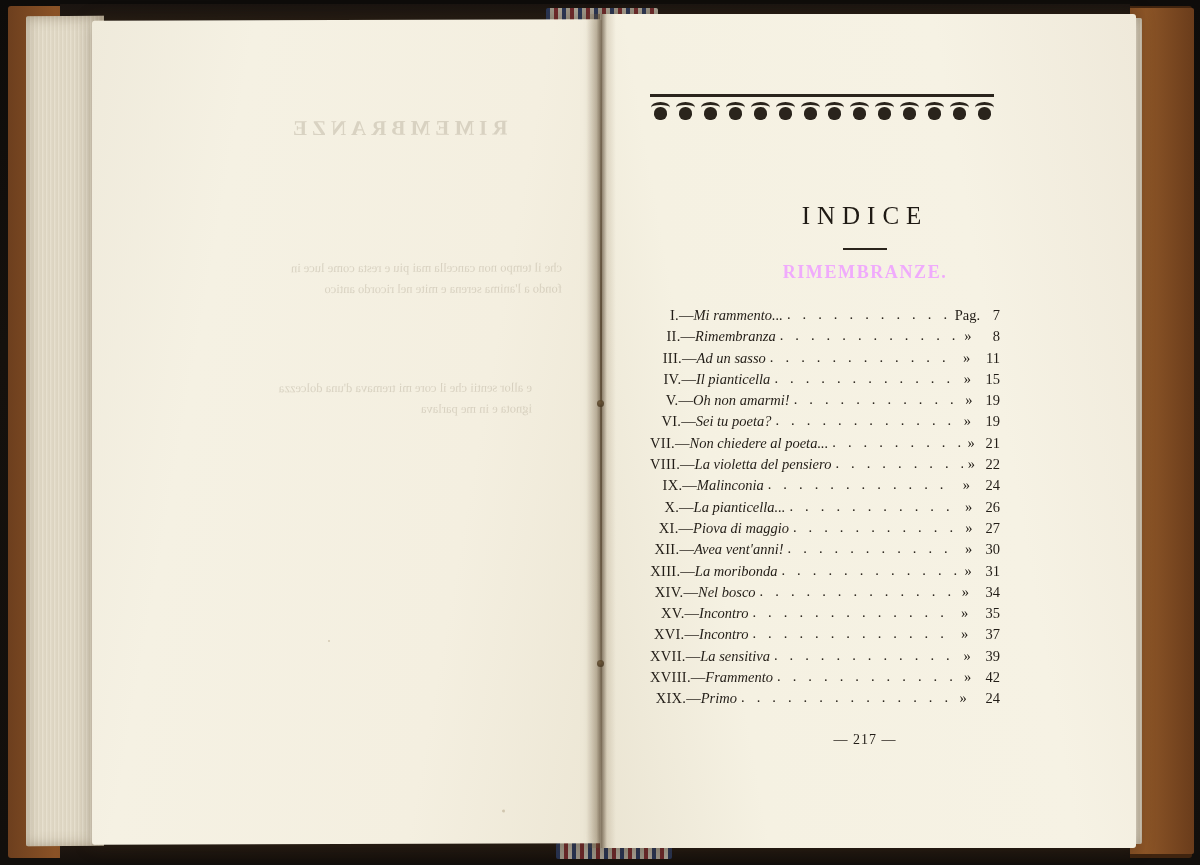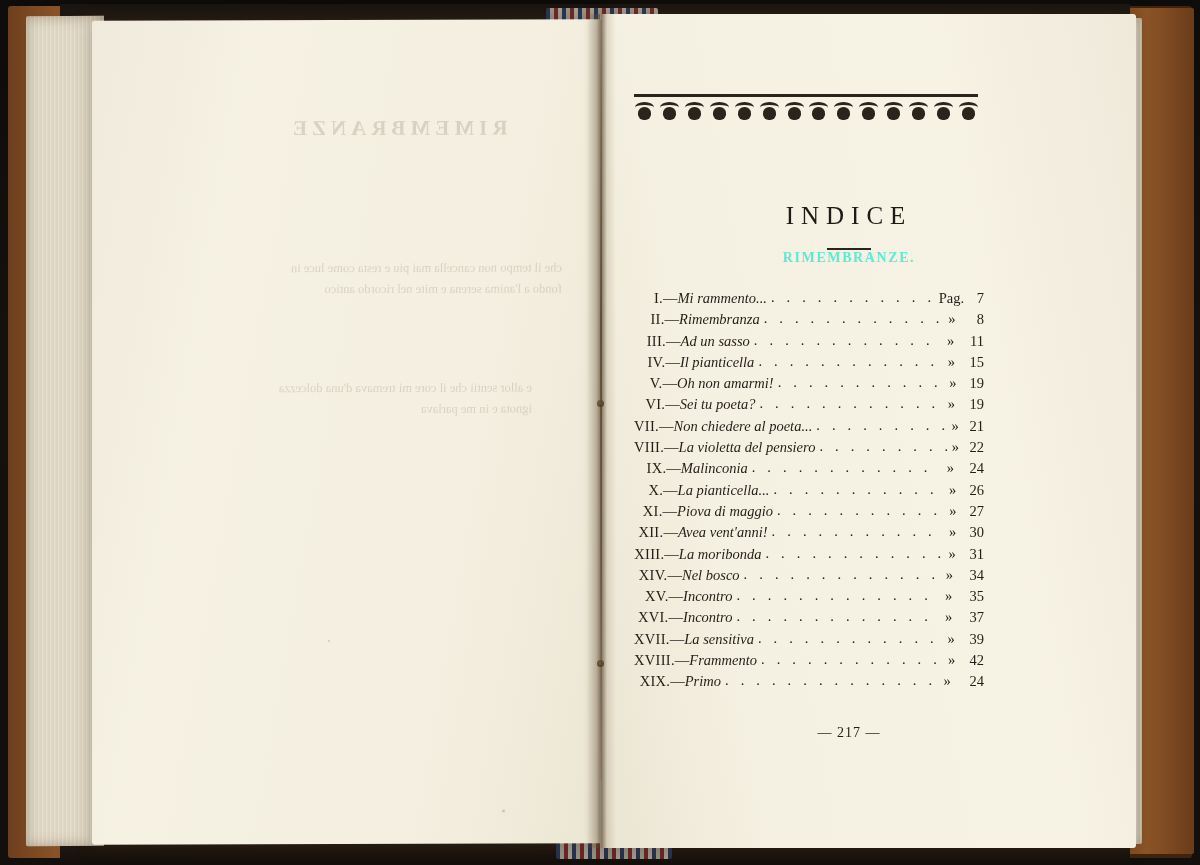--- a/index.html
+++ b/index.html
@@ -203,21 +203,21 @@
     width: 270px;
     font-size: 12.5px;
     line-height: 21px;
     transform: scaleX(-1);
     white-space: normal;
   }
 
   
   .content {
     position: absolute;
-    left: 624px;
+    left: 640px;
     top: 80px;
     width: 450px;
     color: #241f18;
   }
 
   .ornament {
     width: 344px;
     margin: 10px 0 0 10px;
     height: 34px;
     display: flex;
@@ -275,25 +275,26 @@
 
   .section-label {
     margin-top: 52px;
     text-align: center;
     font-size: 13px;
     letter-spacing: 1.2px;
     color: #211c16;
     font-variant: small-caps;
   }
   .section-title {
+    margin-top: 12px;
     text-align: center;
-    font-size: 14px;
+    font-size: 18px;
     font-weight: bold;
     letter-spacing: 1.6px;
-    color: #5eead4;
+    color: #f0abfc;
   }
 
   .toc {
     margin-top: 22px;
     margin-left: 10px;
     width: 350px;
     font-size: 14.5px;
     color: #221d17;
   }
   .toc-row {
@@ -330,21 +331,21 @@
     width: 40px;
     text-align: center;
     padding-right: 6px;
   }
   .toc-page {
     width: 26px;
     text-align: right;
   }
 
   .folio {
-    margin-top: 32px;
+    margin-top: 22px;
     text-align: center;
     font-size: 14px;
     letter-spacing: 1px;
     color: #221d17;
   }
 
   
   .speck {
     position: absolute;
     background: rgba(150,130,95,.35);

